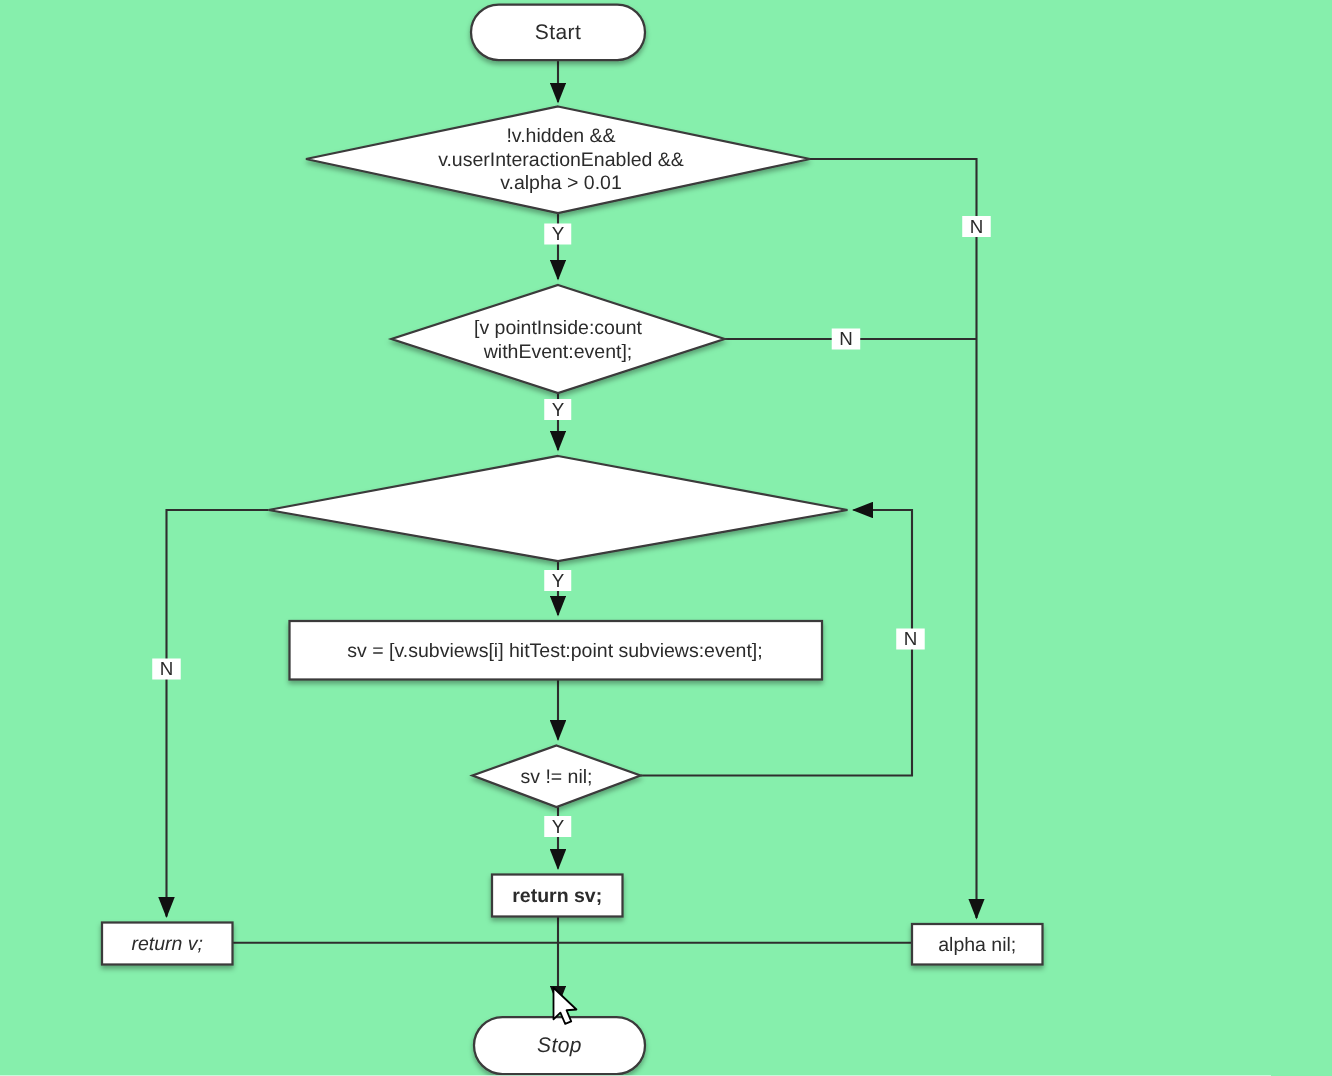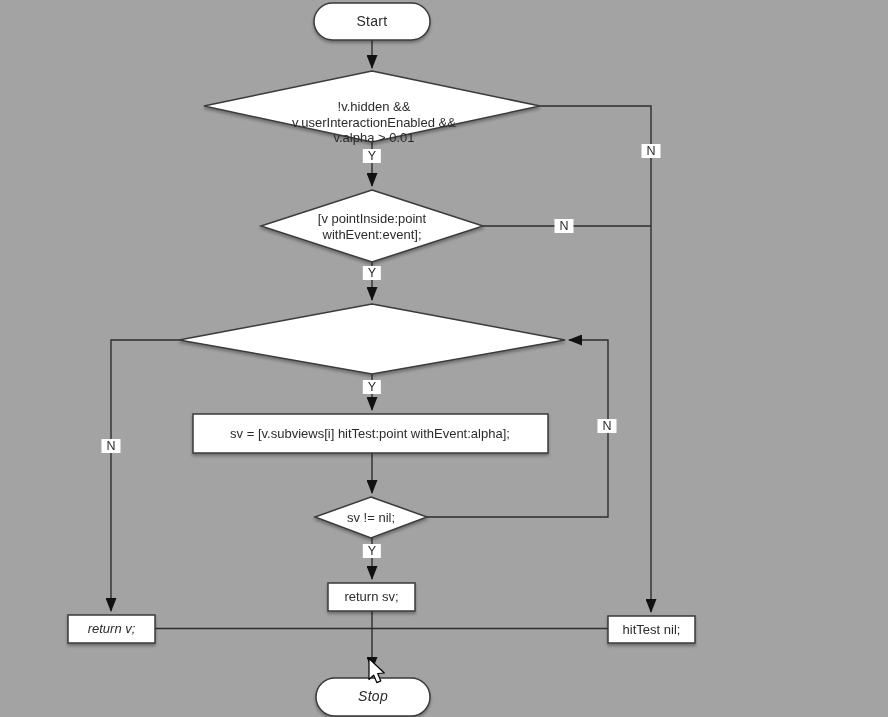--- a/index.html
+++ b/index.html
@@ -1,20 +1,20 @@
 <!DOCTYPE html>
 <html><head>
 <meta charset="utf-8">
 <style>
   html, body { margin: 0; padding: 0; background: #ffffff; }
   .stage {
     position: relative;
     width: 888px;
     height: 717px;
-    background: #a3a3a3;
+    background: #86efac;
     overflow: hidden;
     font-family: "Liberation Sans", sans-serif;
   }
   .stage svg { position: absolute; left: 0; top: 0; }
   .node-label {
     position: absolute;
     transform: translate(-50%, -50%);
     font-size: 13px;
     line-height: 15.5px;
     color: #2b2b2b;
@@ -77,30 +77,30 @@
       <rect x="328" y="583" width="87" height="28"></rect>
       <rect x="68" y="615" width="87" height="28"></rect>
       <rect x="608" y="616" width="87" height="27"></rect>
       <rect x="316" y="678" width="114" height="38" rx="19" ry="19"></rect>
     </g>
 
     <path d="M369,658.5 v21 l4.6,-4.4 l3.2,7.5 l4,-1.7 l-3.1,-7.4 l6.6,-0.5 z" fill="#ffffff" stroke="#000000" stroke-width="1.2" stroke-linejoin="round"></path>
   </svg>
 
   <div class="node-label terminator-label" style="left:372px; top:21.5px;">Start</div>
-  <div class="node-label" style="left:374px; top:106px;margin-top:16px;">!v.hidden &amp;&amp;
+  <div class="node-label" style="left:374px; top:106px;">!v.hidden &amp;&amp;
 v.userInteractionEnabled &amp;&amp;
 v.alpha &gt; 0.01</div>
-  <div class="node-label" style="left:372px; top:226px;">[v pointInside:point
+  <div class="node-label" style="left:372px; top:226px;">[v pointInside:count
 withEvent:event];</div>
-  <div class="node-label" style="left:370px; top:434px;">sv = [v.subviews[i] hitTest:point withEvent:alpha];</div>
+  <div class="node-label" style="left:370px; top:434px;">sv = [v.subviews[i] hitTest:point subviews:event];</div>
   <div class="node-label" style="left:371px; top:517.5px;">sv != nil;</div>
-  <div class="node-label" style="left:371.5px; top:597px;">return sv;</div>
+  <div class="node-label" style="left:371.5px; top:597px;font-weight:bold;">return sv;</div>
   <div class="node-label" style="left:111.5px; top:629px;font-style:italic;">return v;</div>
-  <div class="node-label" style="left:651.5px; top:629.5px;">hitTest nil;</div>
+  <div class="node-label" style="left:651.5px; top:629.5px;">alpha nil;</div>
   <div class="node-label terminator-label" style="left:373px; top:697px;font-style:italic;">Stop</div>
 
   <div class="edge-label" style="left:372px; top:156px;">Y</div>
   <div class="edge-label" style="left:651px; top:151px;">N</div>
   <div class="edge-label" style="left:372px; top:273px;">Y</div>
   <div class="edge-label" style="left:564px; top:225.5px;">N</div>
   <div class="edge-label" style="left:372px; top:387px;">Y</div>
   <div class="edge-label" style="left:111px; top:446px;">N</div>
   <div class="edge-label" style="left:372px; top:551px;">Y</div>
   <div class="edge-label" style="left:607px; top:426px;">N</div>

